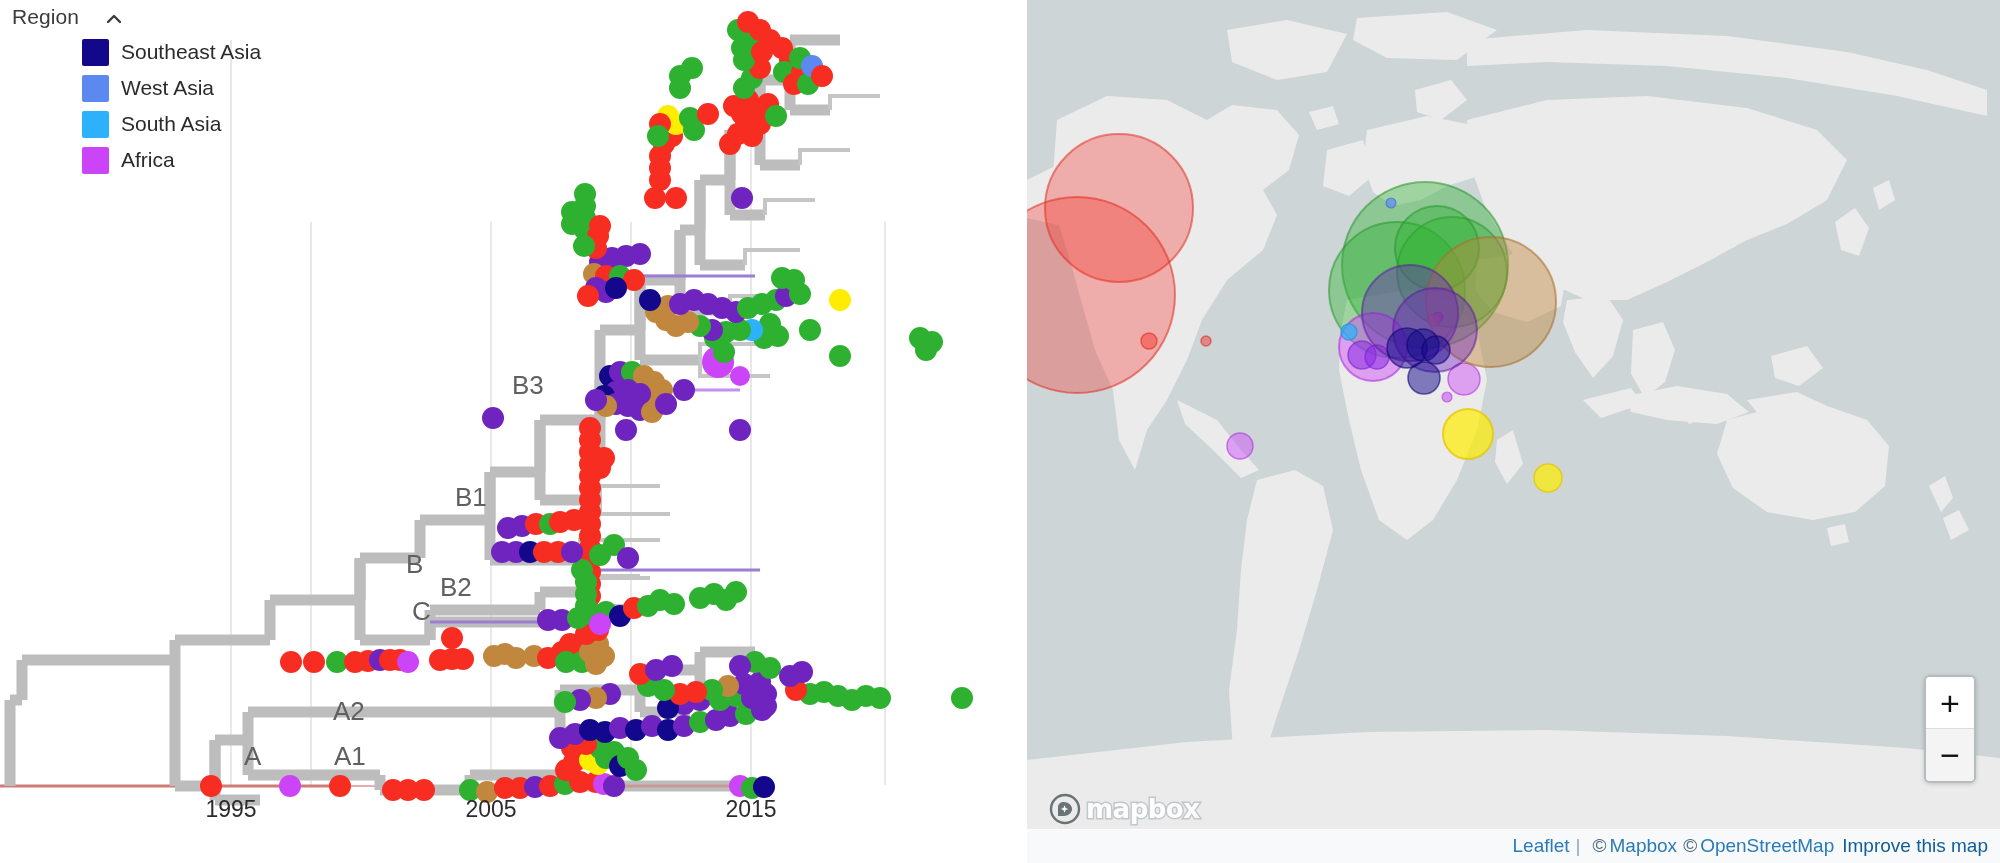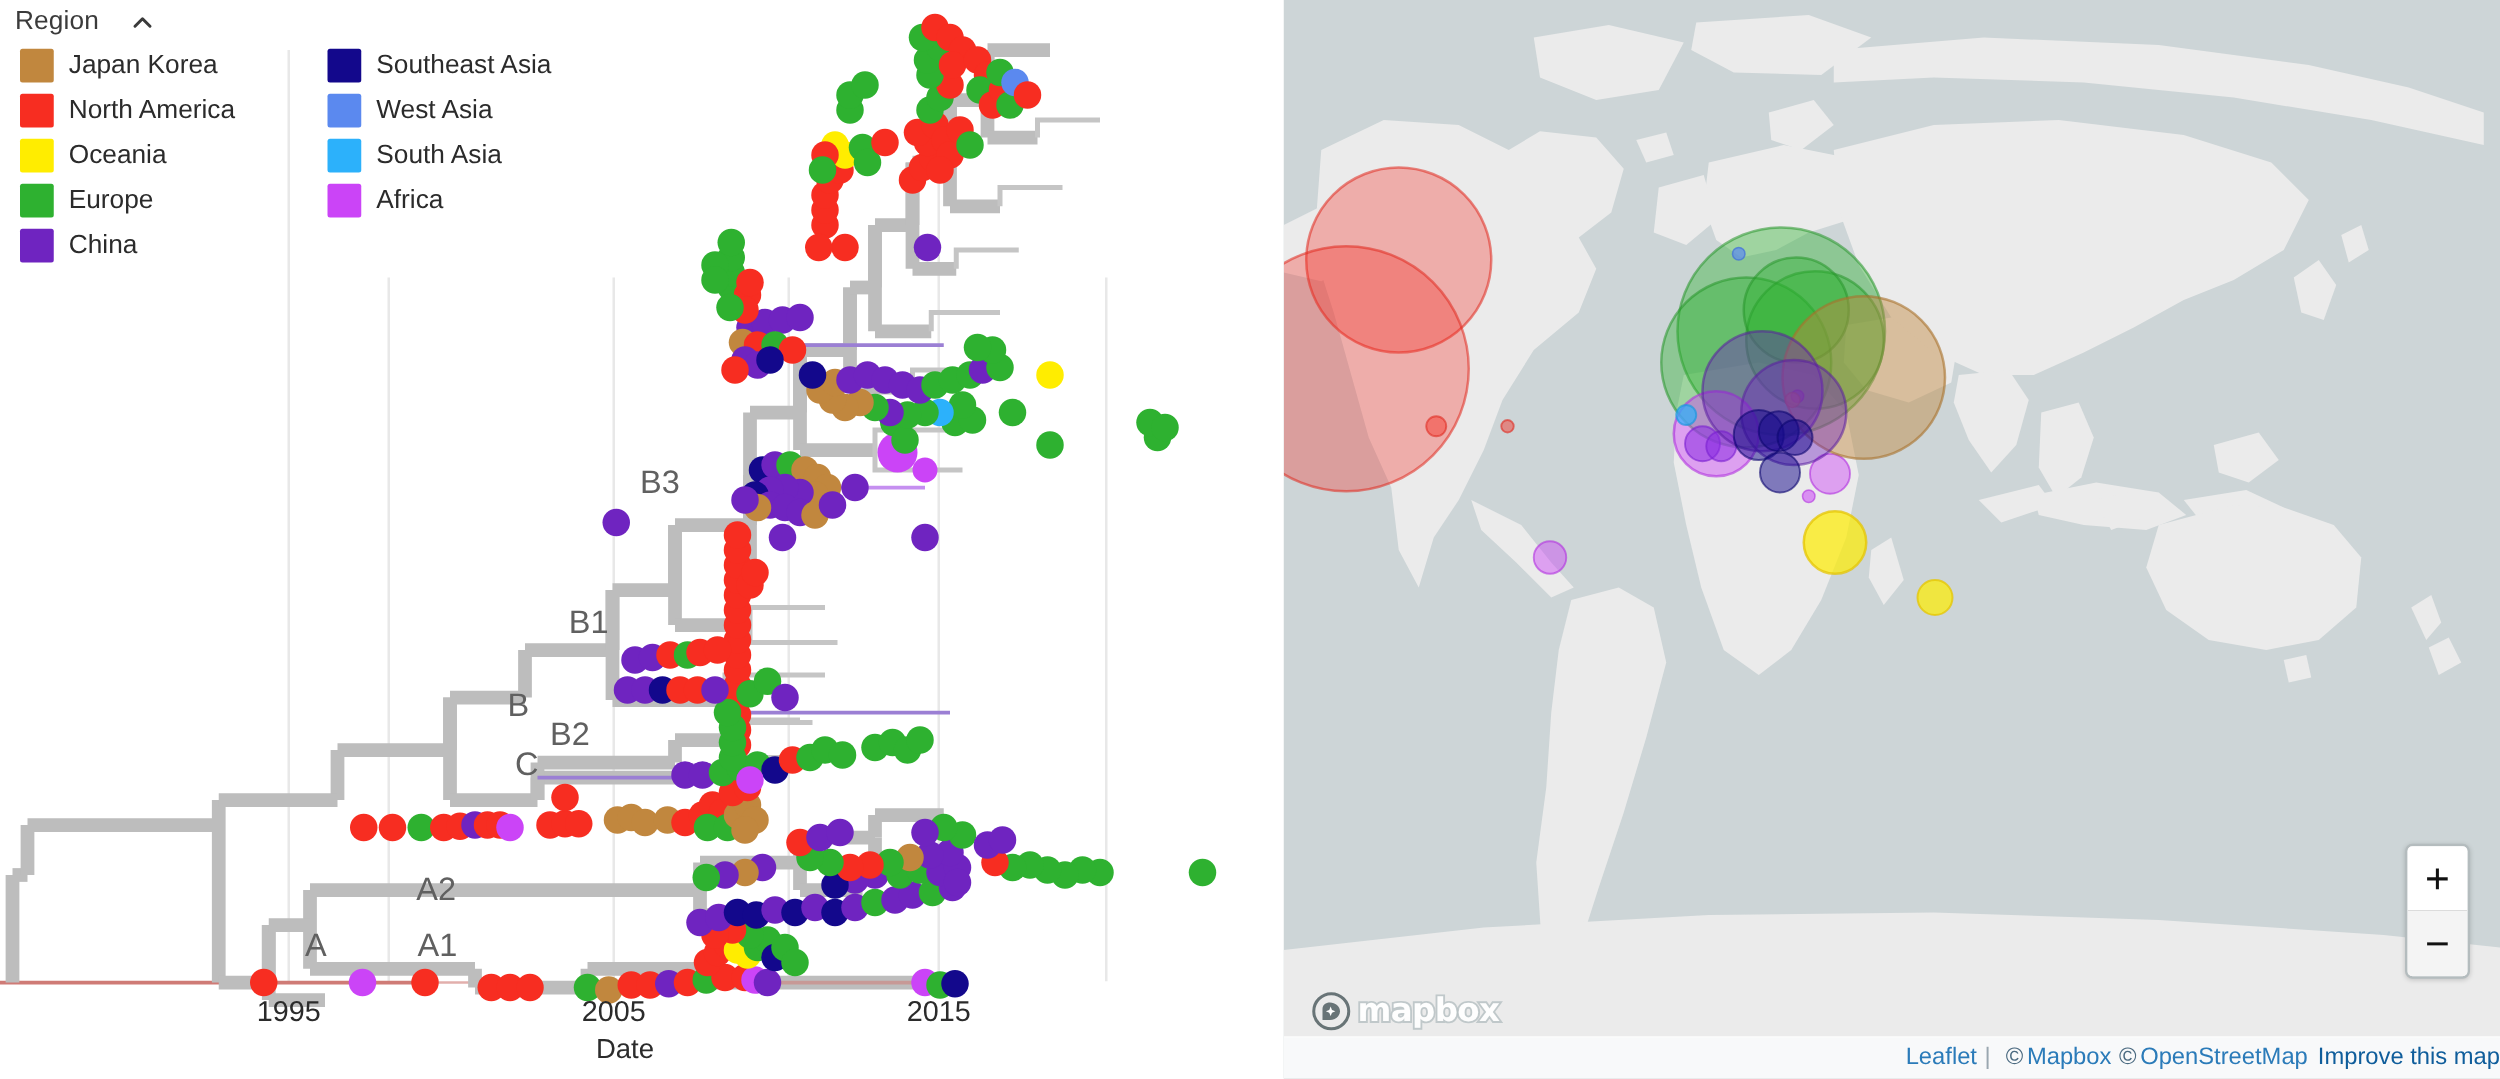--- a/index.html
+++ b/index.html
@@ -72,21 +72,21 @@
     -webkit-text-stroke: 3px rgba(180,190,193,.85);
     paint-order: stroke fill;
     font-family:"DejaVu Sans", sans-serif;
   }
 
   
   #attribution {
     position:absolute; left:0; right:0; bottom:0; height:34px;
     background:rgba(255,255,255,0.86);
     display:flex; align-items:center; justify-content:flex-end;
-    gap:0px;
+    padding-right:12px; gap:0px;
     font-size:19px; color:#4b6a80;
   }
   #attribution a { color:#2b7bb9; text-decoration:none; }
   #attribution .sep { color:#9aa7b0; margin:0 6px; }
   #attribution .improve { font-weight:normal; color:#0f5d9b; margin-left:8px; }
   #attribution .copy { color:#4b6a80; margin:0 3px 0 6px; }
 
   
   #zoom-control {
     position:absolute; right:24px; bottom:80px;
@@ -570,54 +570,31 @@
           <text x="440" y="596">B2</text>
           <text x="512" y="394">B3</text>
           <text x="412" y="620">C</text>
         </g>
       </svg>
     </div>
 
     <div class="tick-label" style="left:231px">1995</div>
     <div class="tick-label" style="left:491px">2005</div>
     <div class="tick-label" style="left:751px">2015</div>
-    <div id="axis-title">Date</div>
 
     <div id="legend">
       <div id="legend-title">
         <span>Region</span>
         <span class="caret">
           <svg width="16" height="16" viewBox="0 0 16 16">
               <path d="M2 11 L8 5 L14 11" stroke="#3b3b3b" stroke-width="2.4" fill="none" stroke-linecap="round" stroke-linejoin="round"></path>
             </svg>
         </span>
       </div>
       <div id="legend-cols">
-        <div class="legend-col col1">
-          <div class="legend-item">
-            <span class="legend-swatch" style="background:#c1873e"></span>
-            <span class="legend-label">Japan Korea</span>
-          </div>
-          <div class="legend-item">
-            <span class="legend-swatch" style="background:#f72d21"></span>
-            <span class="legend-label">North America</span>
-          </div>
-          <div class="legend-item">
-            <span class="legend-swatch" style="background:#ffed00"></span>
-            <span class="legend-label">Oceania</span>
-          </div>
-          <div class="legend-item">
-            <span class="legend-swatch" style="background:#2eb130"></span>
-            <span class="legend-label">Europe</span>
-          </div>
-          <div class="legend-item">
-            <span class="legend-swatch" style="background:#6f24c0"></span>
-            <span class="legend-label">China</span>
-          </div>
-        </div>
         <div class="legend-col col2">
           <div class="legend-item">
             <span class="legend-swatch" style="background:#13088c"></span>
             <span class="legend-label">Southeast Asia</span>
           </div>
           <div class="legend-item">
             <span class="legend-swatch" style="background:#5b89ef"></span>
             <span class="legend-label">West Asia</span>
           </div>
           <div class="legend-item">

